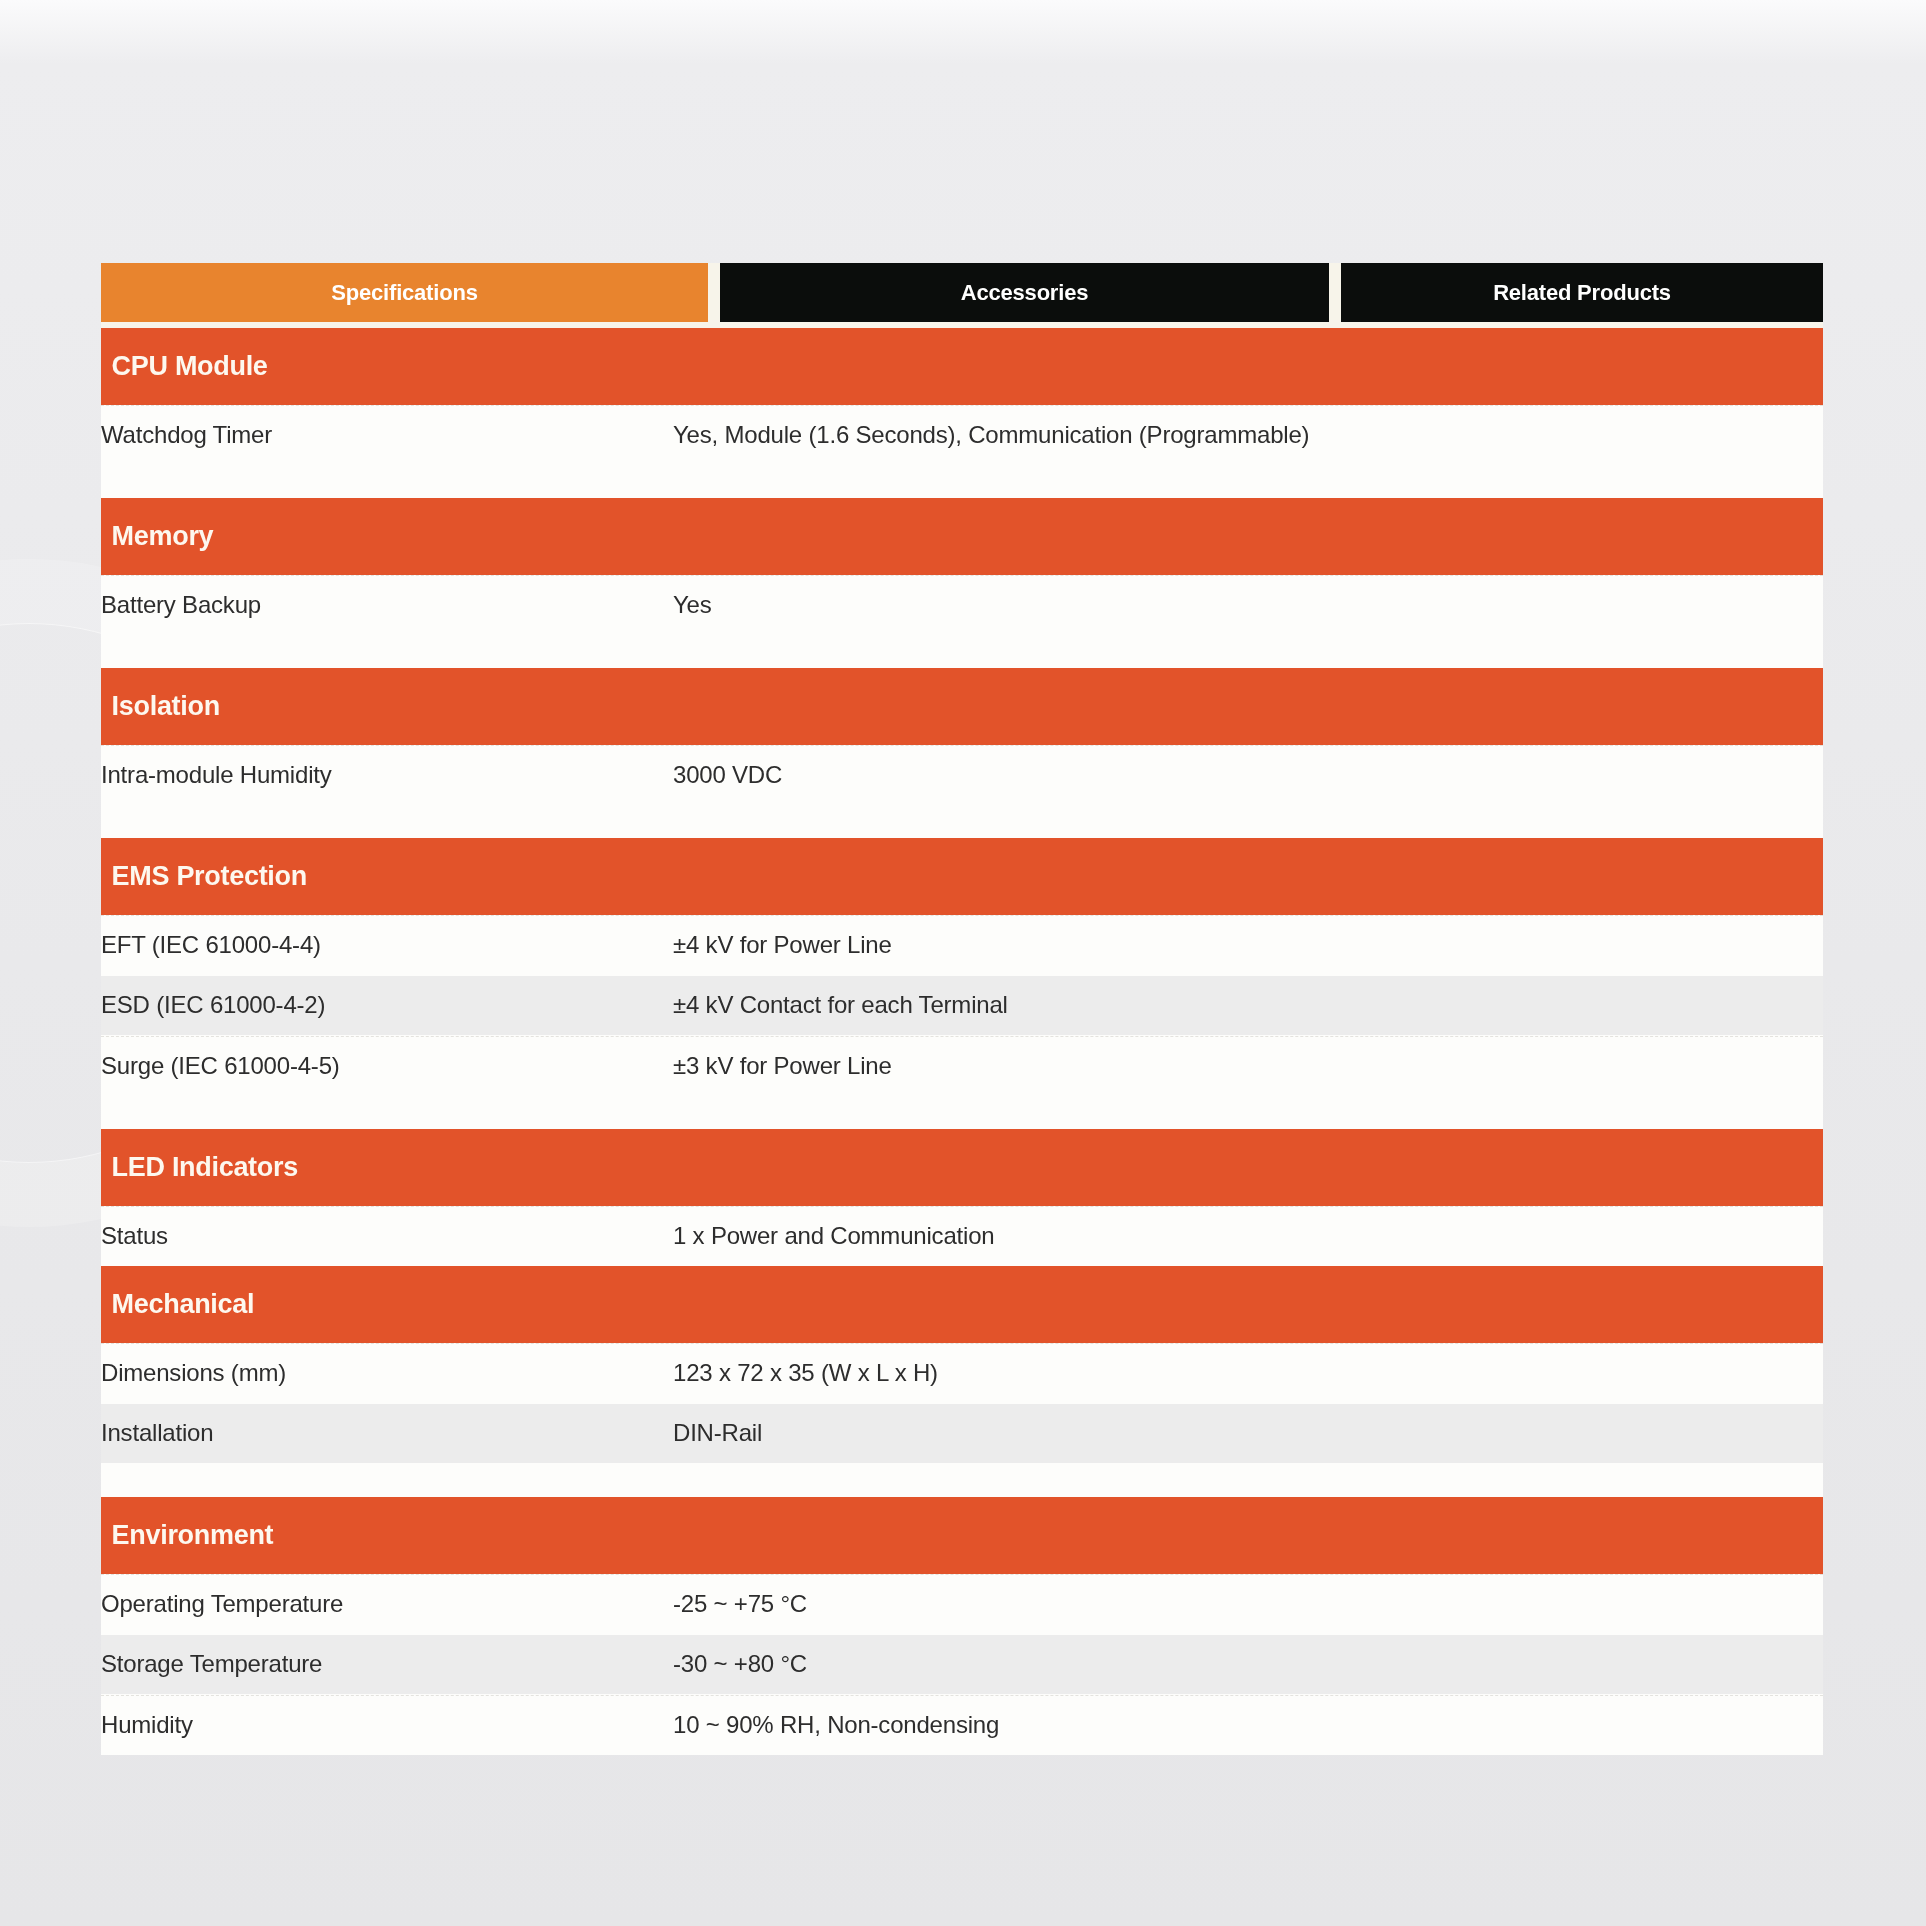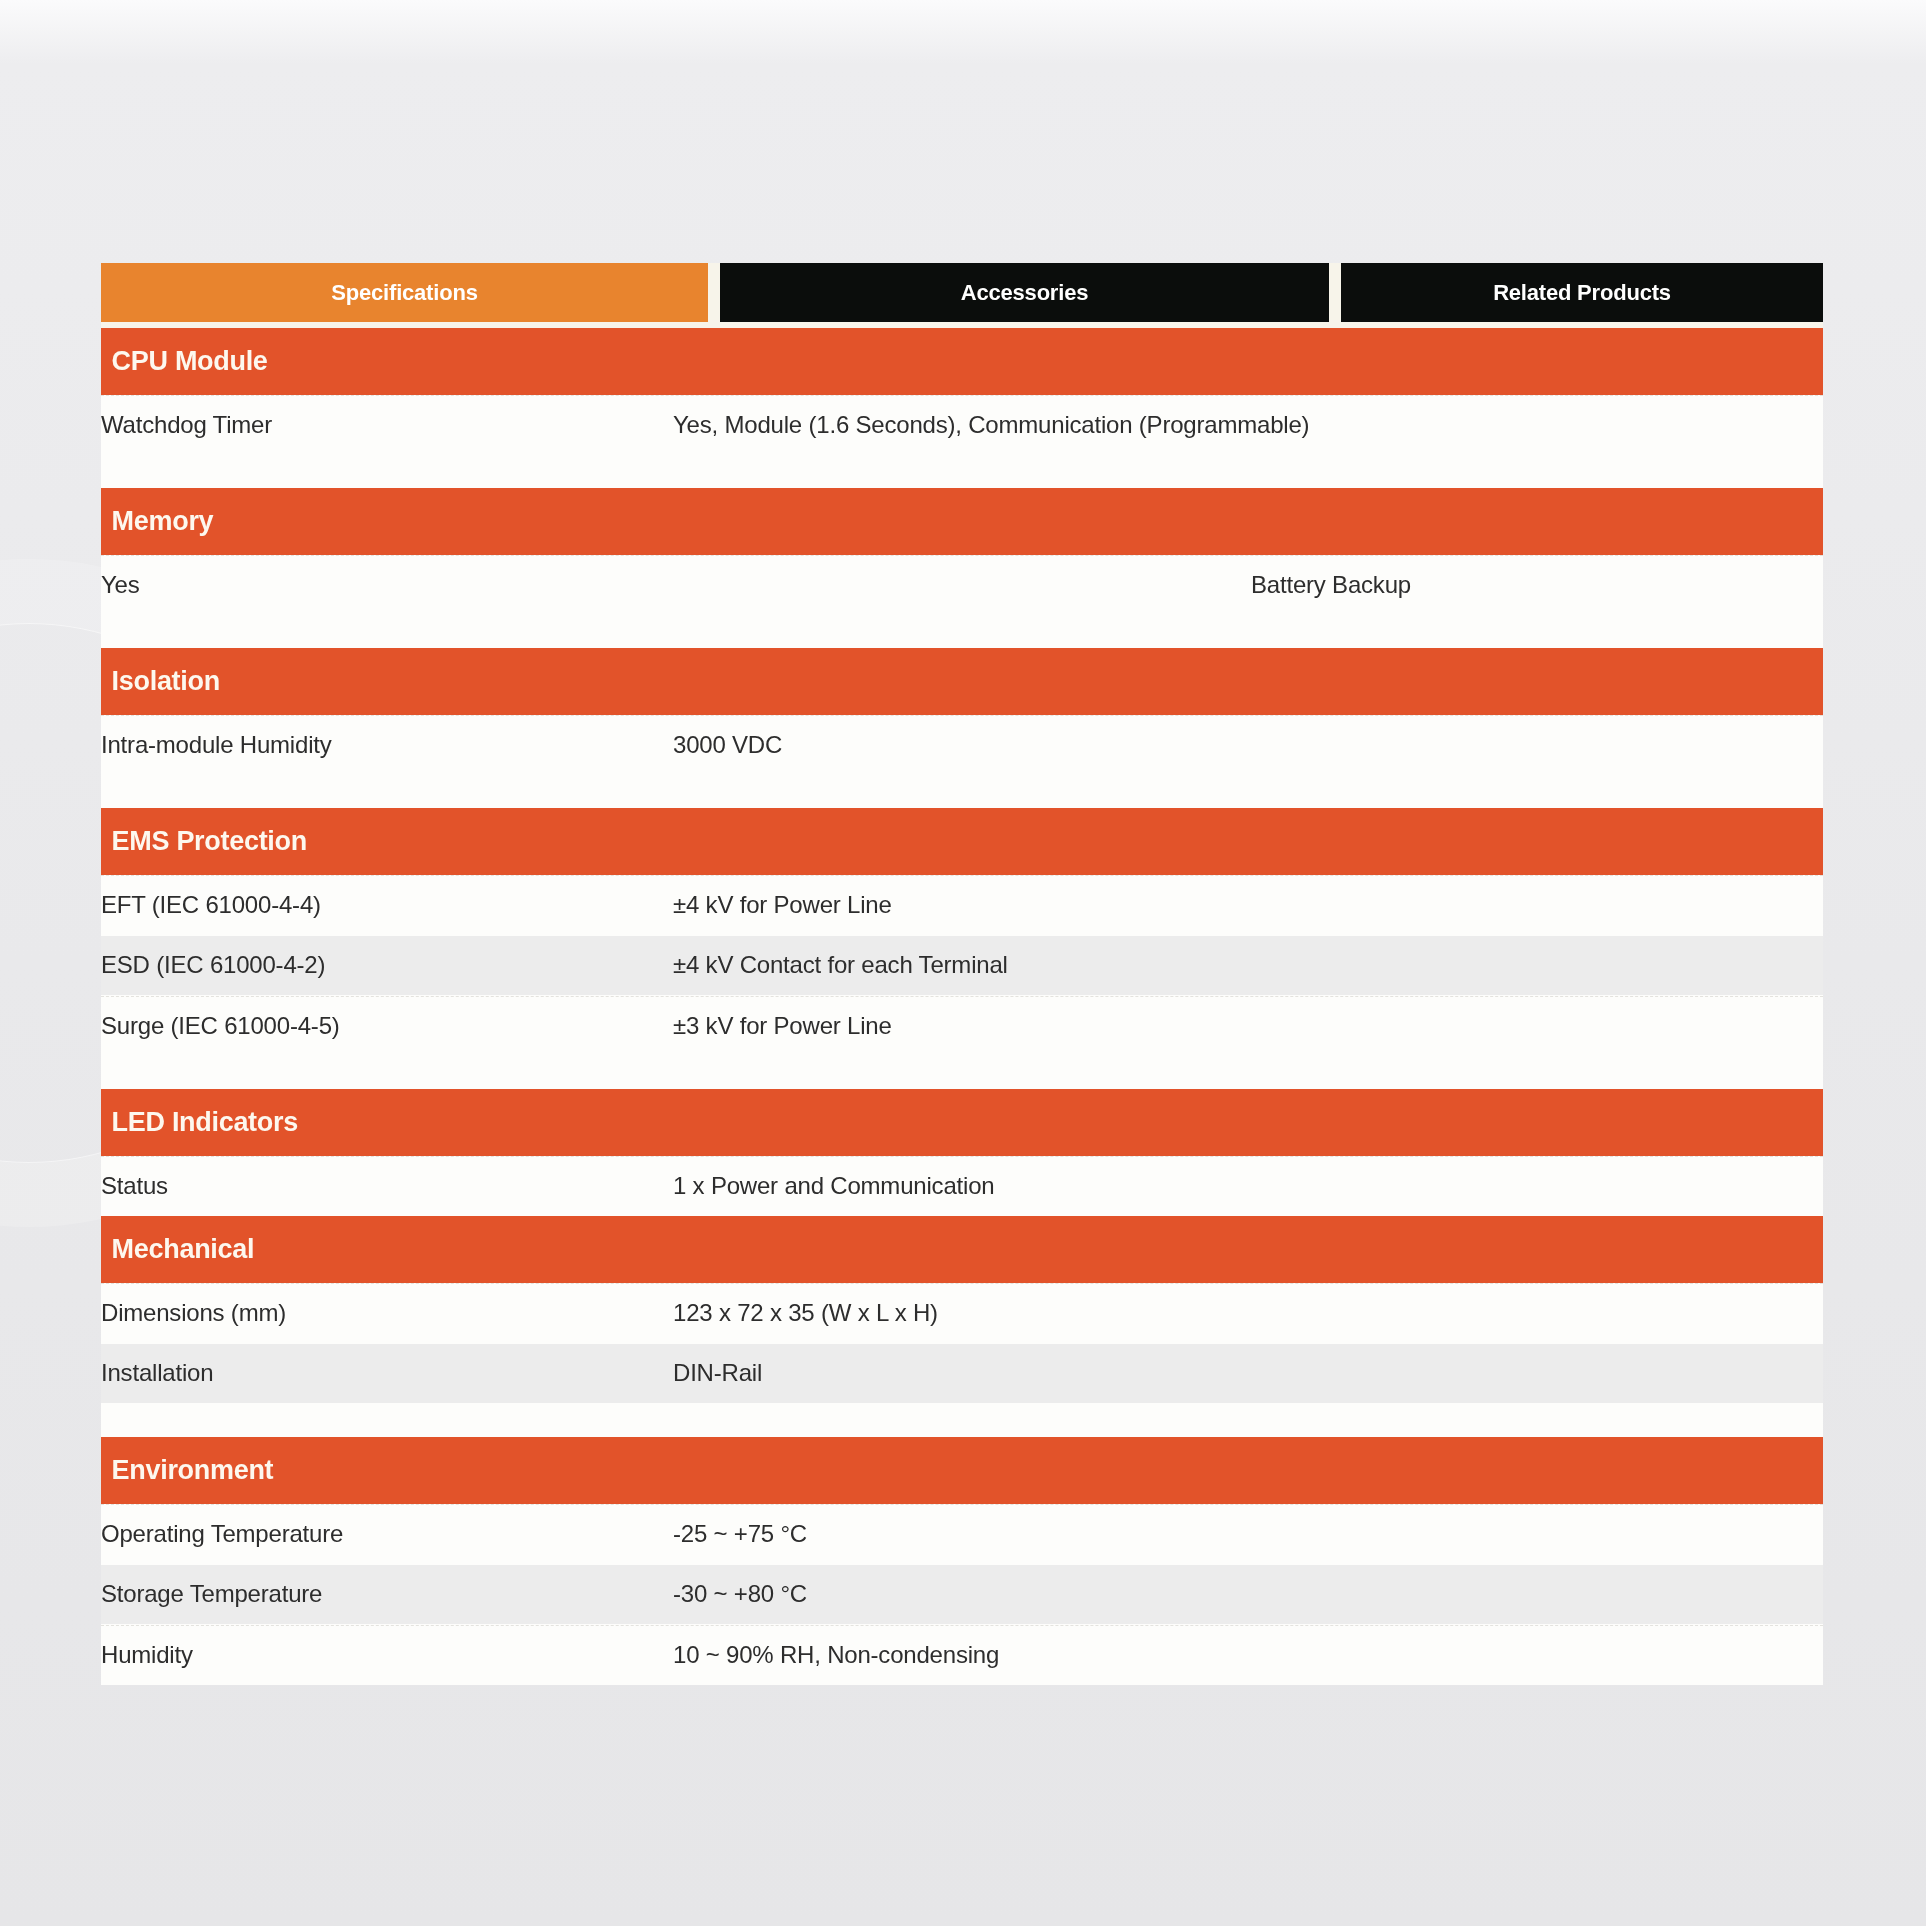--- a/index.html
+++ b/index.html
@@ -33,21 +33,21 @@
     font-size:22px;font-weight:bold;color:#ffffff;
     letter-spacing:-0.2px;
   }
   .tab.active{flex:0 0 607px;background:#e8842e;text-align:right;}
   .tab.dark{background:#0b0d0c;}
   .tab:nth-child(2){flex:0 0 609px;}
   .tab:nth-child(3){flex:1 1 auto;}
   .gap-strip{height:5.7px;background:#f7f4ea;}
   .spec-section{line-height:0;}
   .section-header{
-    height:67px;background:#e2532a;
+    height:77px;background:#e2532a;
     display:flex;align-items:center;
     padding-left:10.6px;
   }
   .section-title{
     font-size:27px;font-weight:bold;color:#fdf8ef;
     letter-spacing:-0.3px;line-height:1;
   }
   .row{
     height:59px;display:flex;align-items:center;
     background:#fdfdfb;
@@ -85,22 +85,22 @@
 </div>
     <div class="section-spacer"></div>
   </section>
 
   <section class="spec-section">
     <div class="section-header">
       <span class="section-title">Memory</span>
     </div>
     <div class="rows">
   <div class="row">
+    <div class="cell label">Battery Backup</div>
     <div class="cell value">Yes</div>
-    <div class="cell label">Battery Backup</div>
   </div>
 </div>
     <div class="section-spacer"></div>
   </section>
 
   <section class="spec-section">
     <div class="section-header">
       <span class="section-title">Isolation</span>
     </div>
     <div class="rows">

